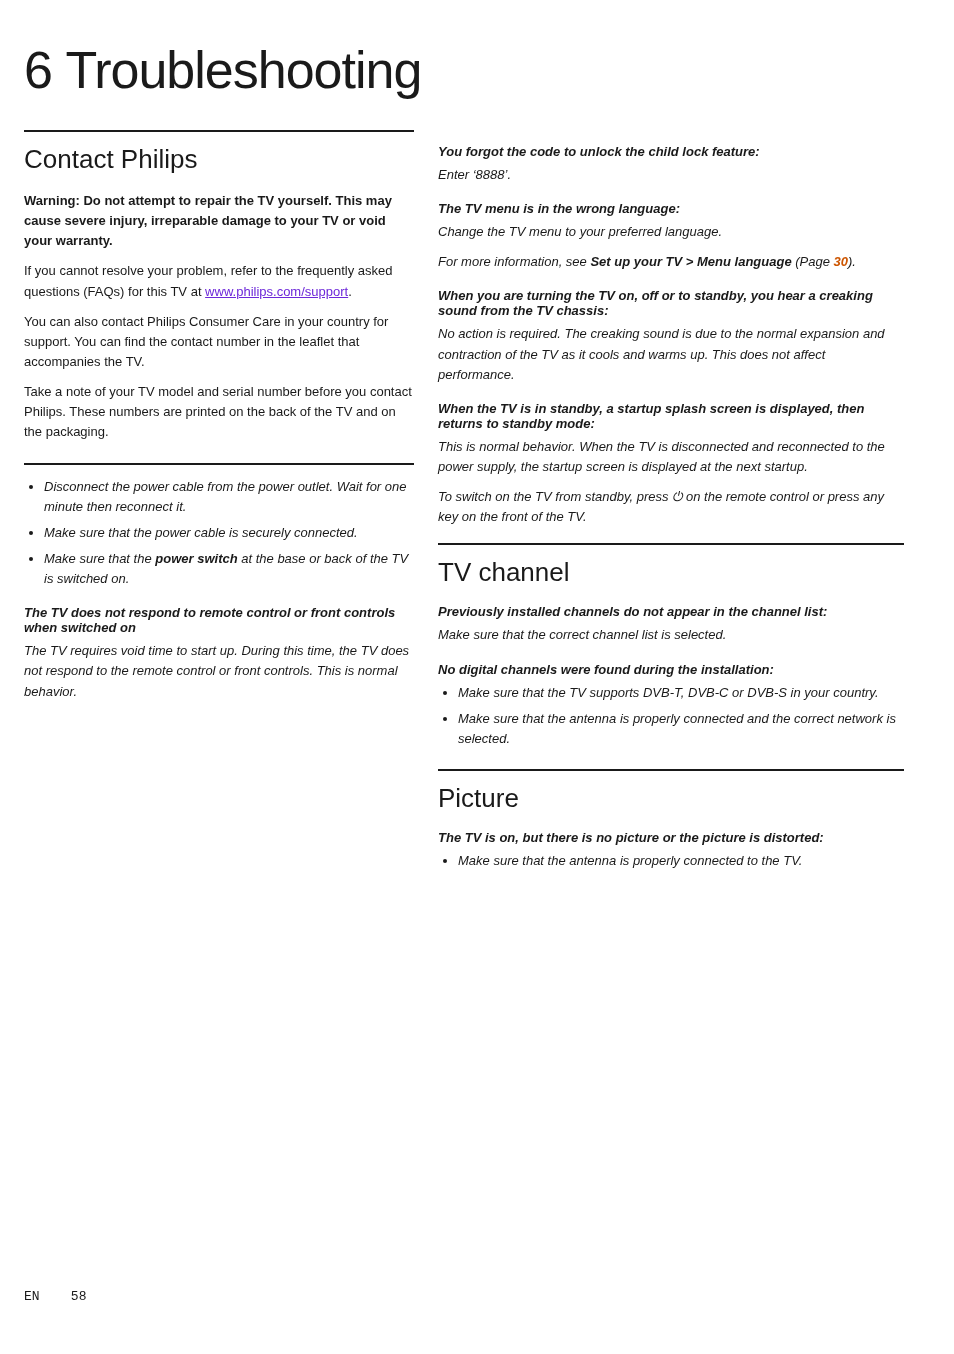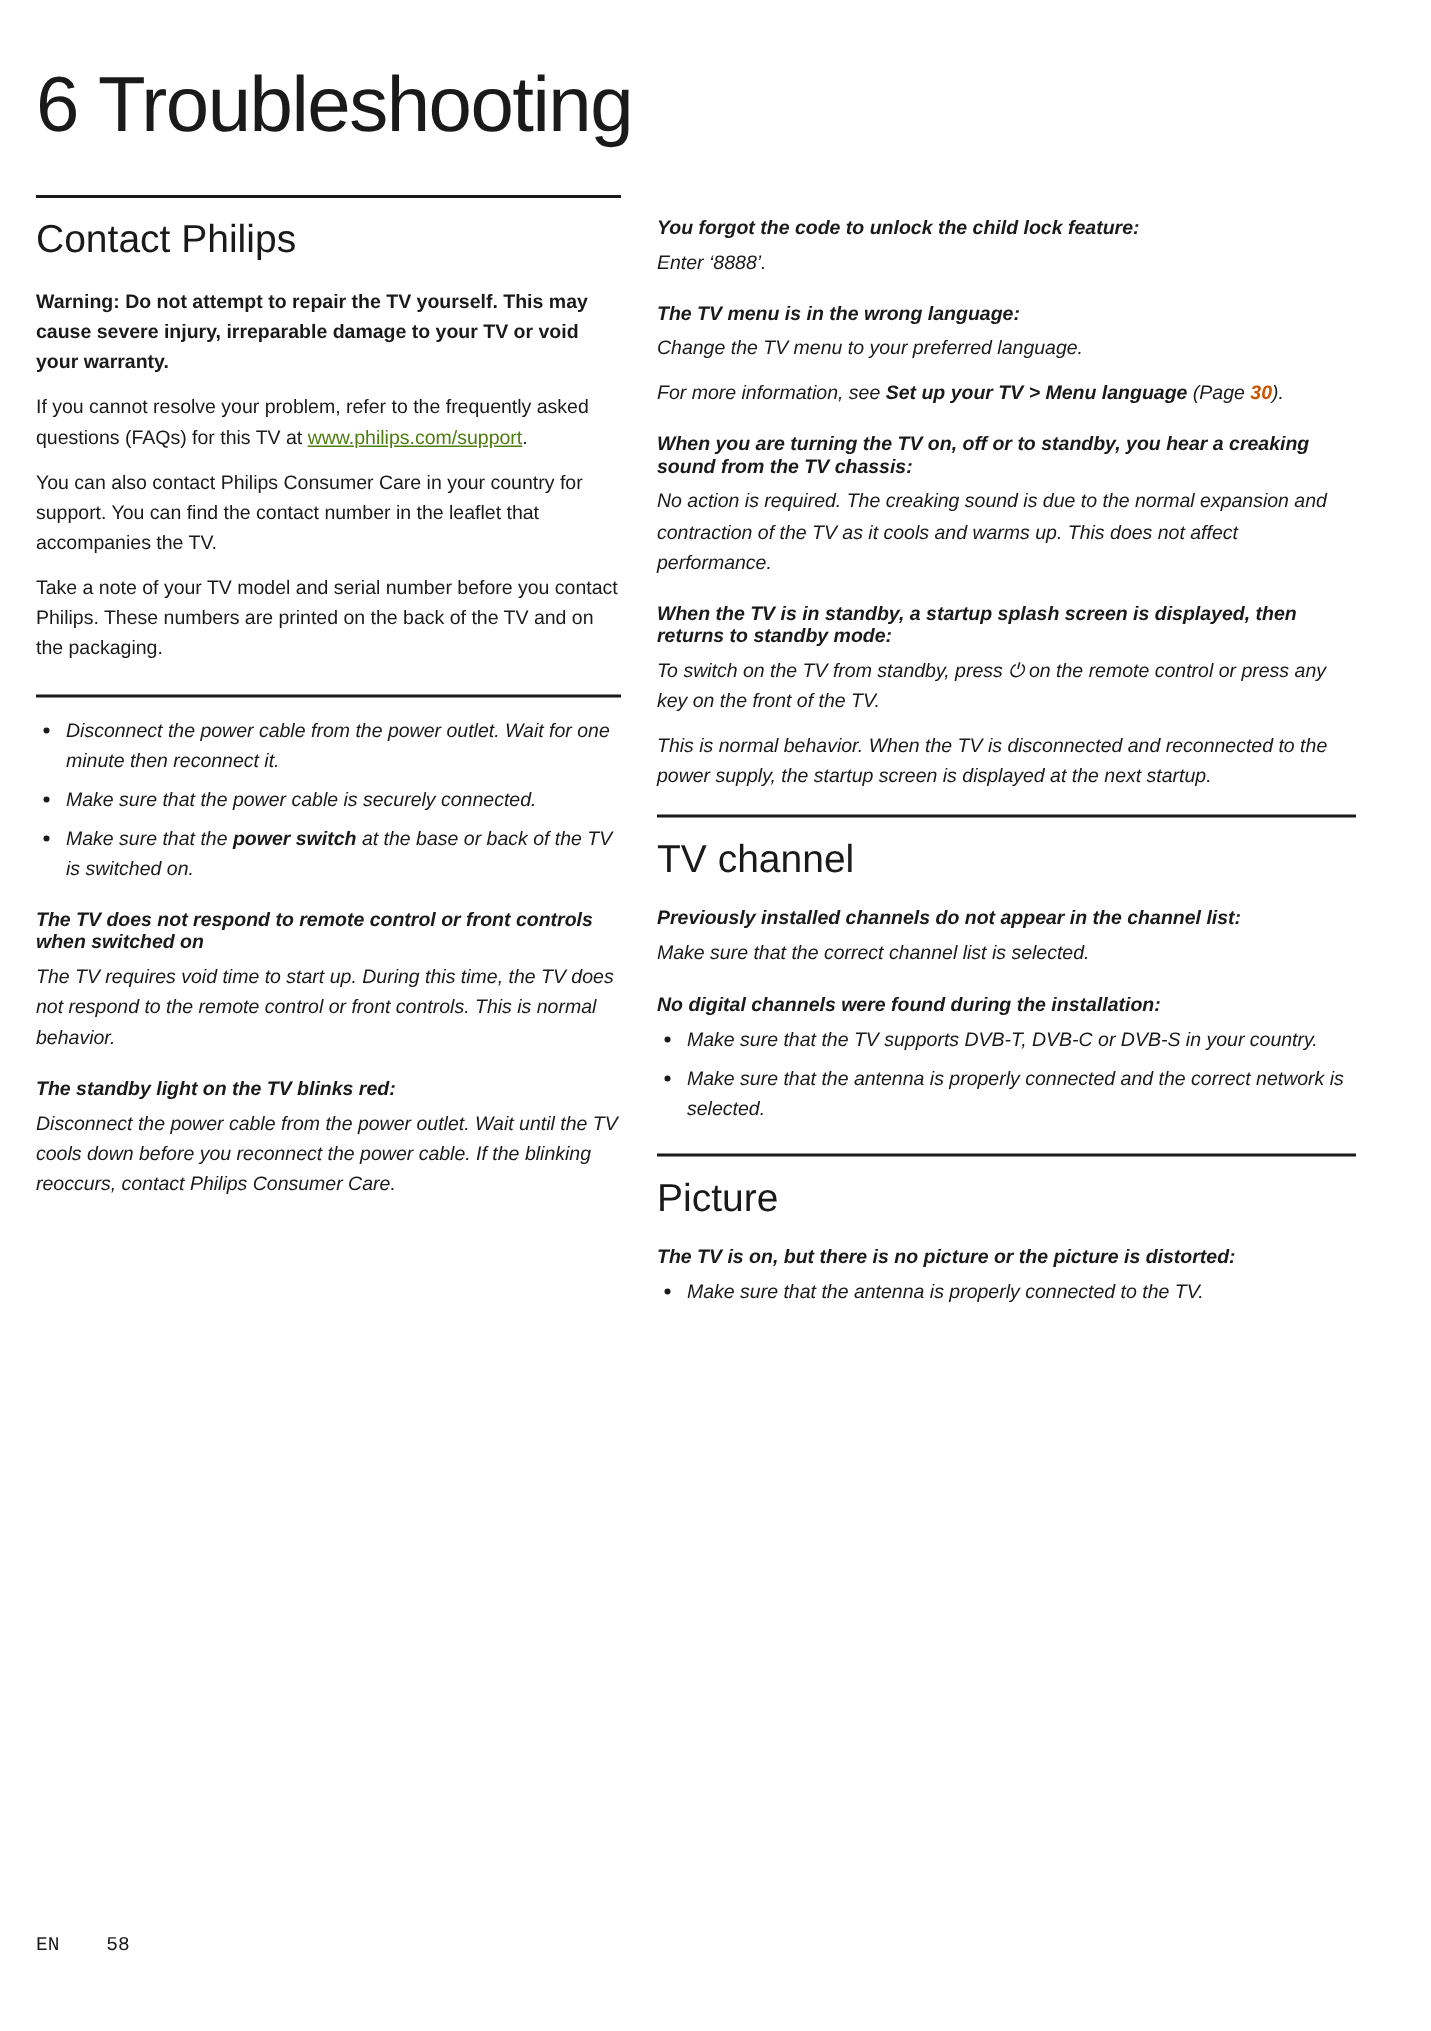--- a/index.html
+++ b/index.html
@@ -82,21 +82,21 @@
     }
 
     .warning-text {
       font-weight: bold;
       font-size: 13px;
       line-height: 1.55;
       margin-bottom: 10px;
     }
 
     a {
-      color: #4d7c0f;
+      color: #6d28d9;
       margin-top: 11px;
     }
 
     ul {
       margin-left: 20px;
       margin-bottom: 10px;
     }
 
     ul li {
       font-size: 13px;
@@ -159,24 +159,20 @@
             <li><span>Make sure that the power cable is securely connected.</span></li>
             <li>Make sure that the <strong>power switch</strong> at the base or back of the TV is switched on.</li>
           </ul>
         </div>
 
         <div class="right-subsection">
           <h3 class="subsection-title">The TV does not respond to remote control or front controls when switched on</h3>
           <p>The TV requires void time to start up. During this time, the TV does not respond to the remote control or front controls. This is normal behavior.</p>
         </div>
 
-        <div class="right-subsection">
-          <h3 class="subsection-title">The standby light on the TV blinks red:</h3>
-          <p>Disconnect the power cable from the power outlet. Wait until the TV cools down before you reconnect the power cable. If the blinking reoccurs, contact Philips Consumer Care.</p>
-        </div>
       </div>
 
     </div>
 
     <div class="right-column">
 
       <div class="right-subsection">
         <h3 class="subsection-title">You forgot the code to unlock the child lock feature:</h3>
         <p>Enter ‘8888’.</p>
       </div>
@@ -189,22 +185,22 @@
         </p>
       </div>
 
       <div class="right-subsection">
         <h3 class="subsection-title">When you are turning the TV on, off or to standby, you hear a creaking sound from the TV chassis:</h3>
         <p>No action is required. The creaking sound is due to the normal expansion and contraction of the TV as it cools and warms up. This does not affect performance.</p>
       </div>
 
       <div class="right-subsection">
         <h3 class="subsection-title">When the TV is in standby, a startup splash screen is displayed, then returns to standby mode:</h3>
+        <p>This is normal behavior. When the TV is disconnected and reconnected to the power supply, the startup screen is displayed at the next startup.</p>
         <p>To switch on the TV from standby, press ⏻ on the remote control or press any key on the front of the TV.</p>
-        <p>This is normal behavior. When the TV is disconnected and reconnected to the power supply, the startup screen is displayed at the next startup.</p>
       </div>
 
       <div class="section-block">
         <hr class="section-divider">
         <h2 class="section-title">TV channel</h2>
 
         <div class="right-subsection">
           <h3 class="subsection-title">Previously installed channels do not appear in the channel list:</h3>
           <p>Make sure that the correct channel list is selected.</p>
         </div>

